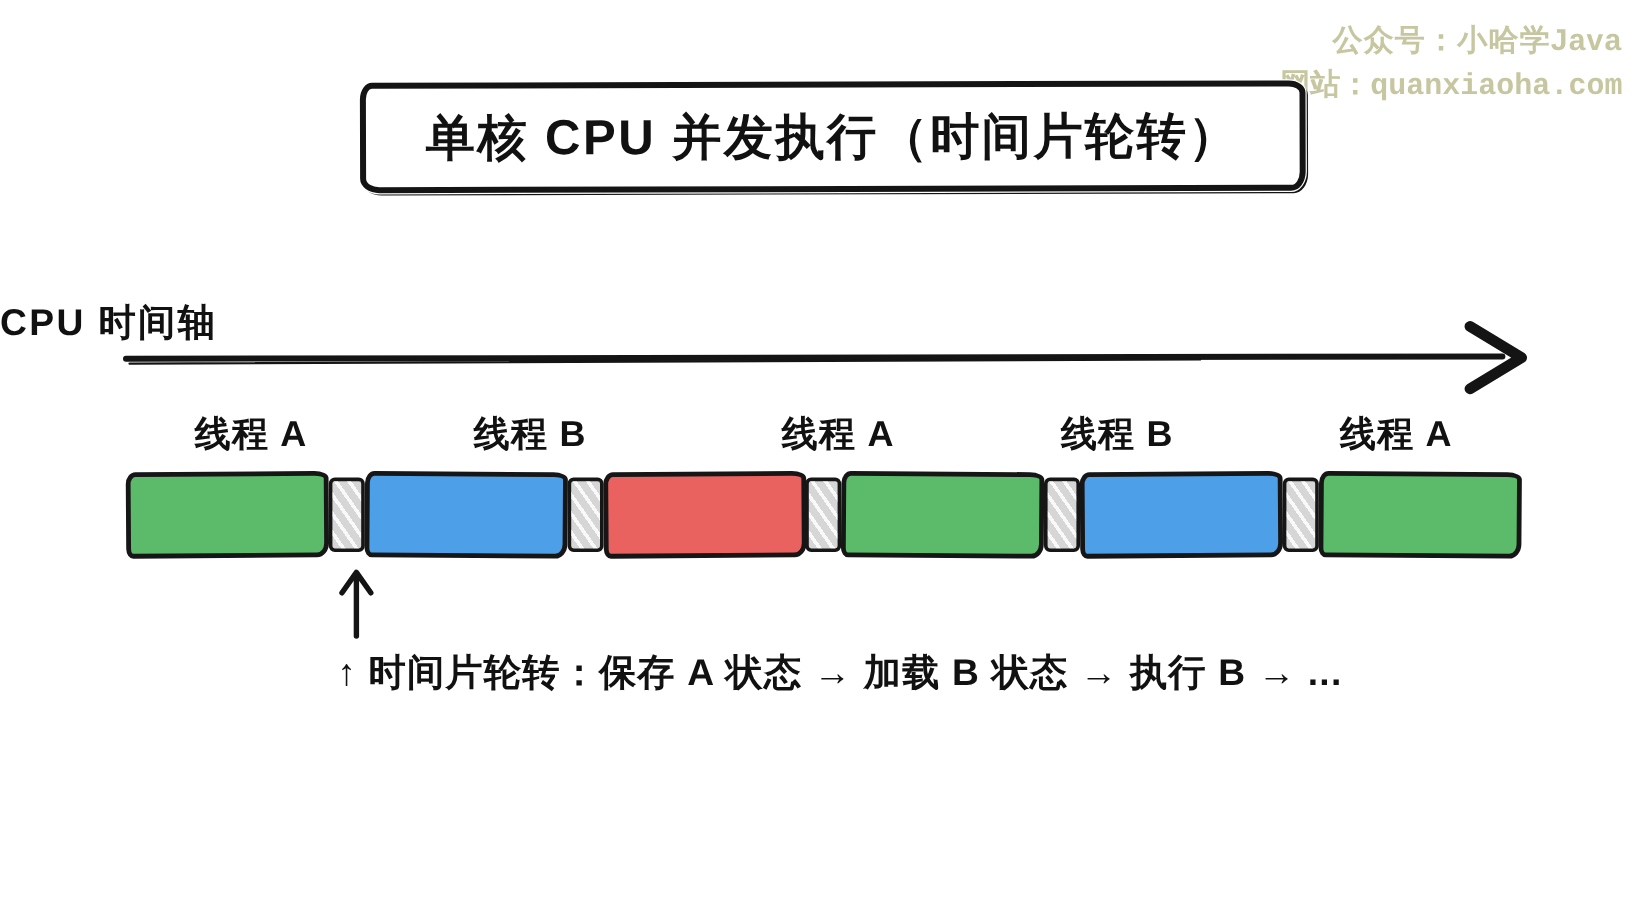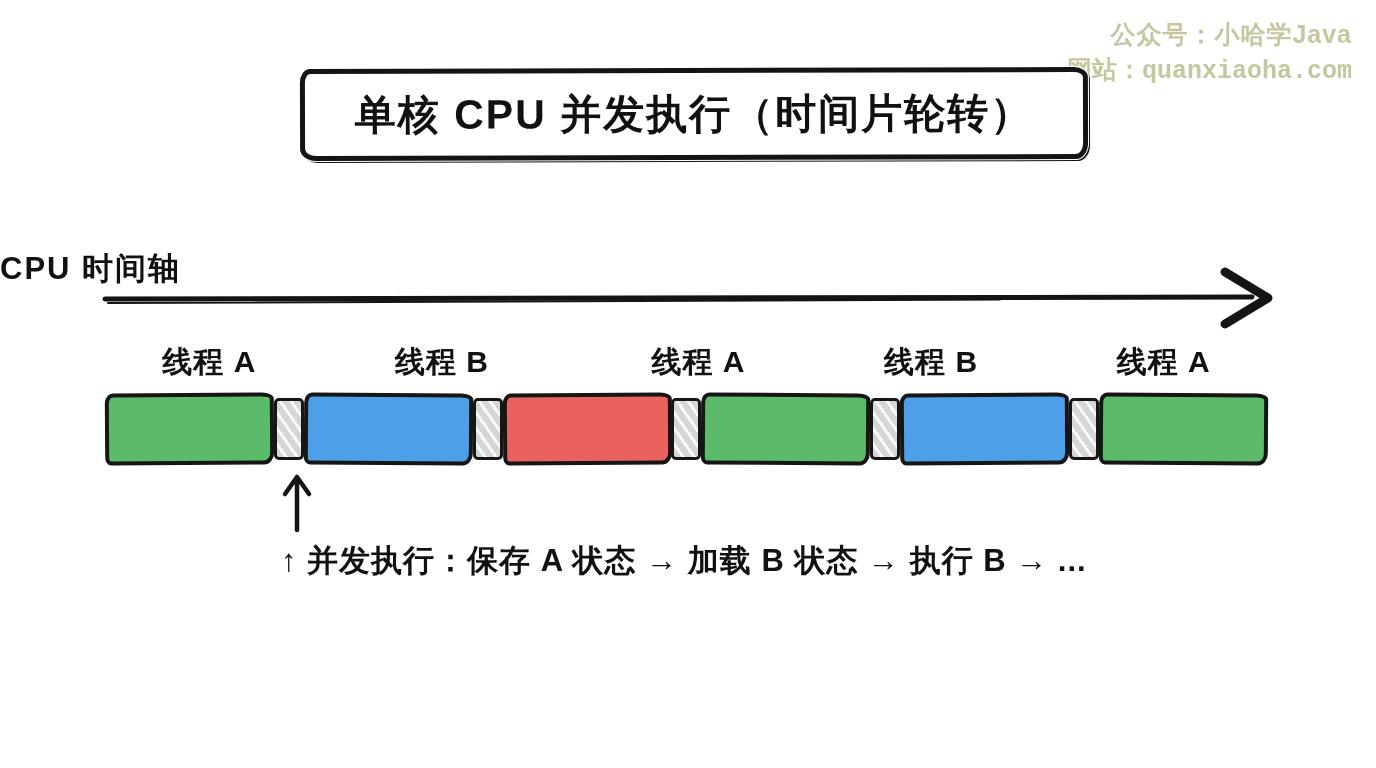--- a/index.html
+++ b/index.html
@@ -119,13 +119,13 @@
   <div class="slice r1" style="background-color: rgb(77, 159, 232);"></div>
   <div class="sep" style="background-color: rgb(214, 214, 214);"></div>
   <div class="slice r2" style="background-color: rgb(92, 186, 107);"></div>
 </div>
 
 <svg class="up-arrow" width="44" height="62" viewBox="0 0 44 62">
   <line x1="21" y1="58" x2="21" y2="8" stroke="#141414" stroke-width="4.5" stroke-linecap="round"></line>
   <path d="M9 22 L21 5 L33 22" fill="none" stroke="#141414" stroke-width="4.5" stroke-linecap="round" stroke-linejoin="round"></path>
 </svg>
 
-<div class="caption">↑ 并发执行：保存 A 状态 → 加载 B 状态 → 执行 B → ...</div>
+<div class="caption">↑ 时间片轮转：保存 A 状态 → 加载 B 状态 → 执行 B → ...</div>
 
 </body></html>

